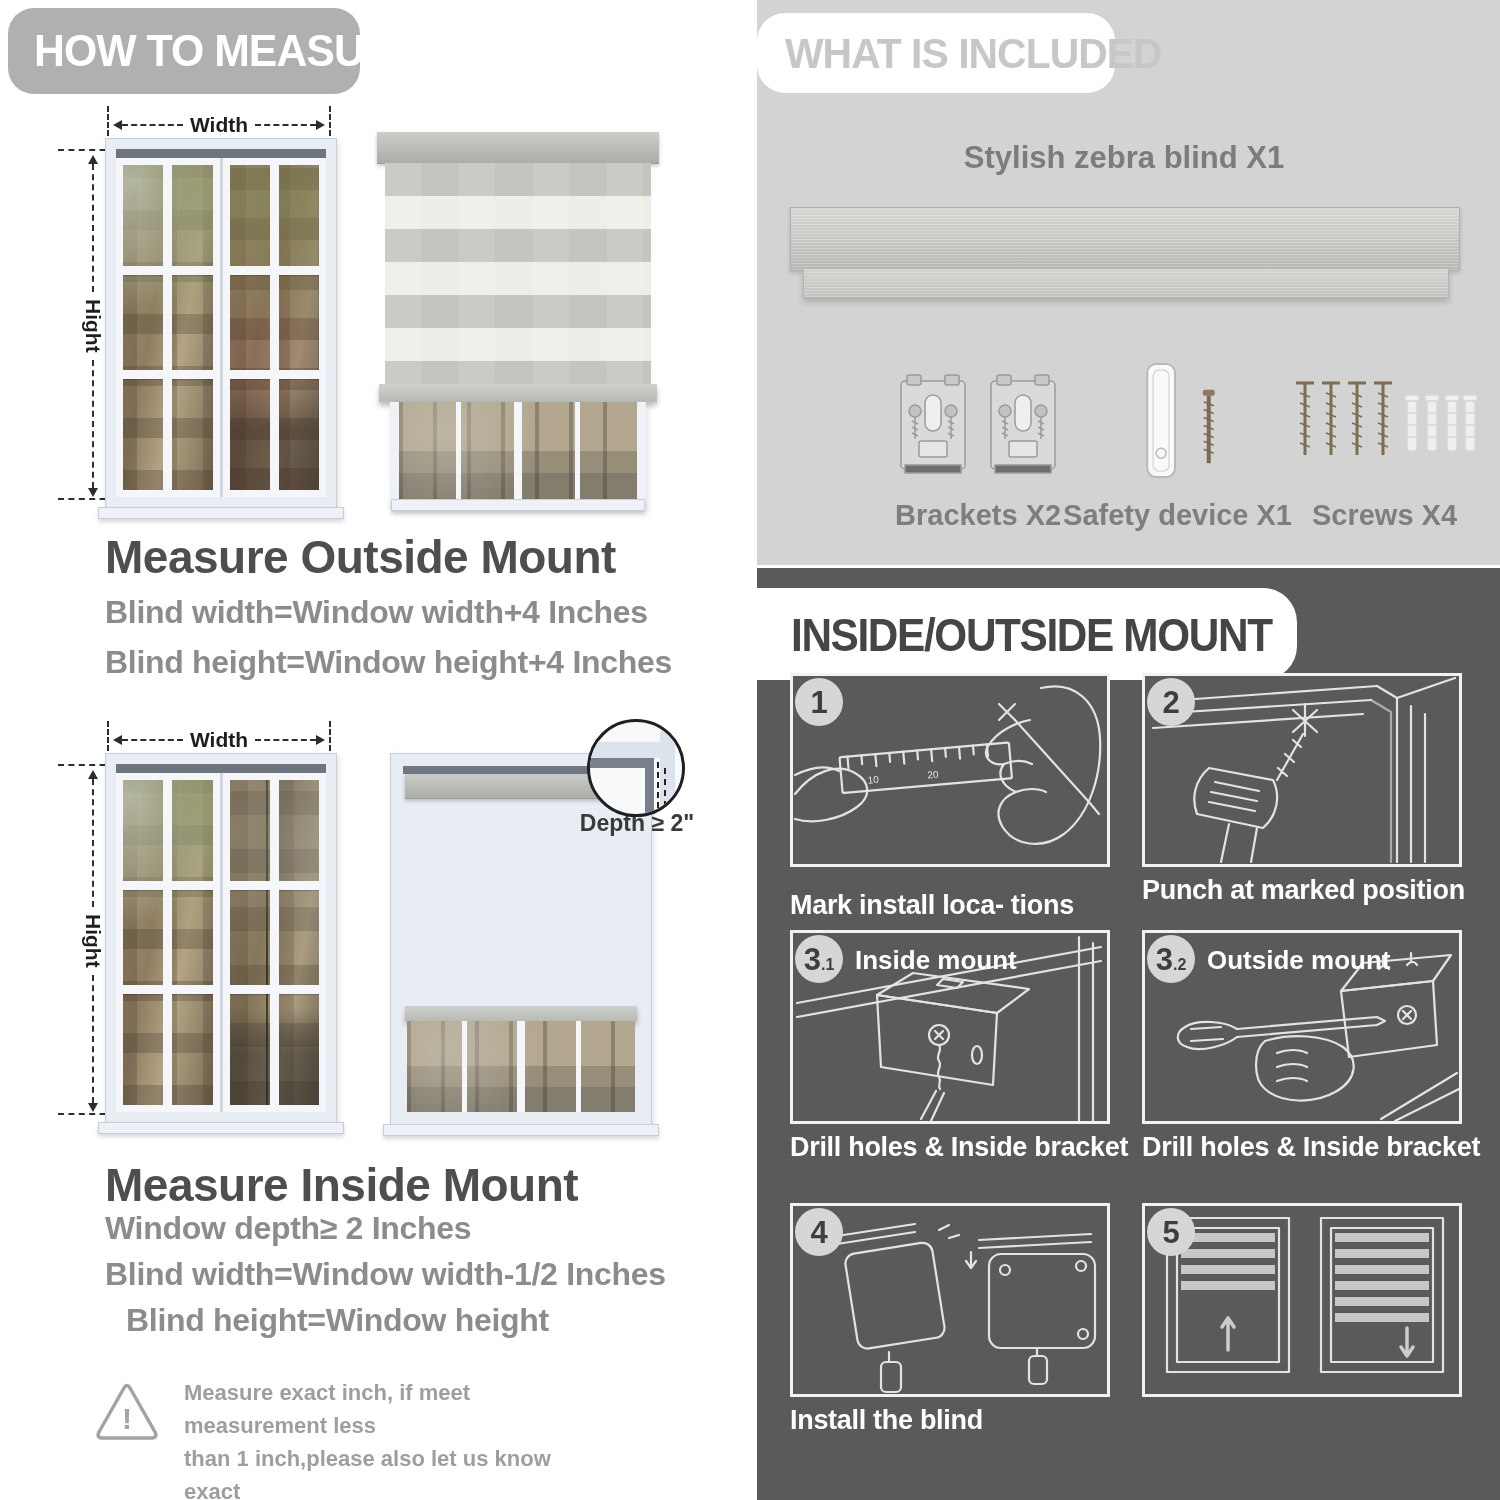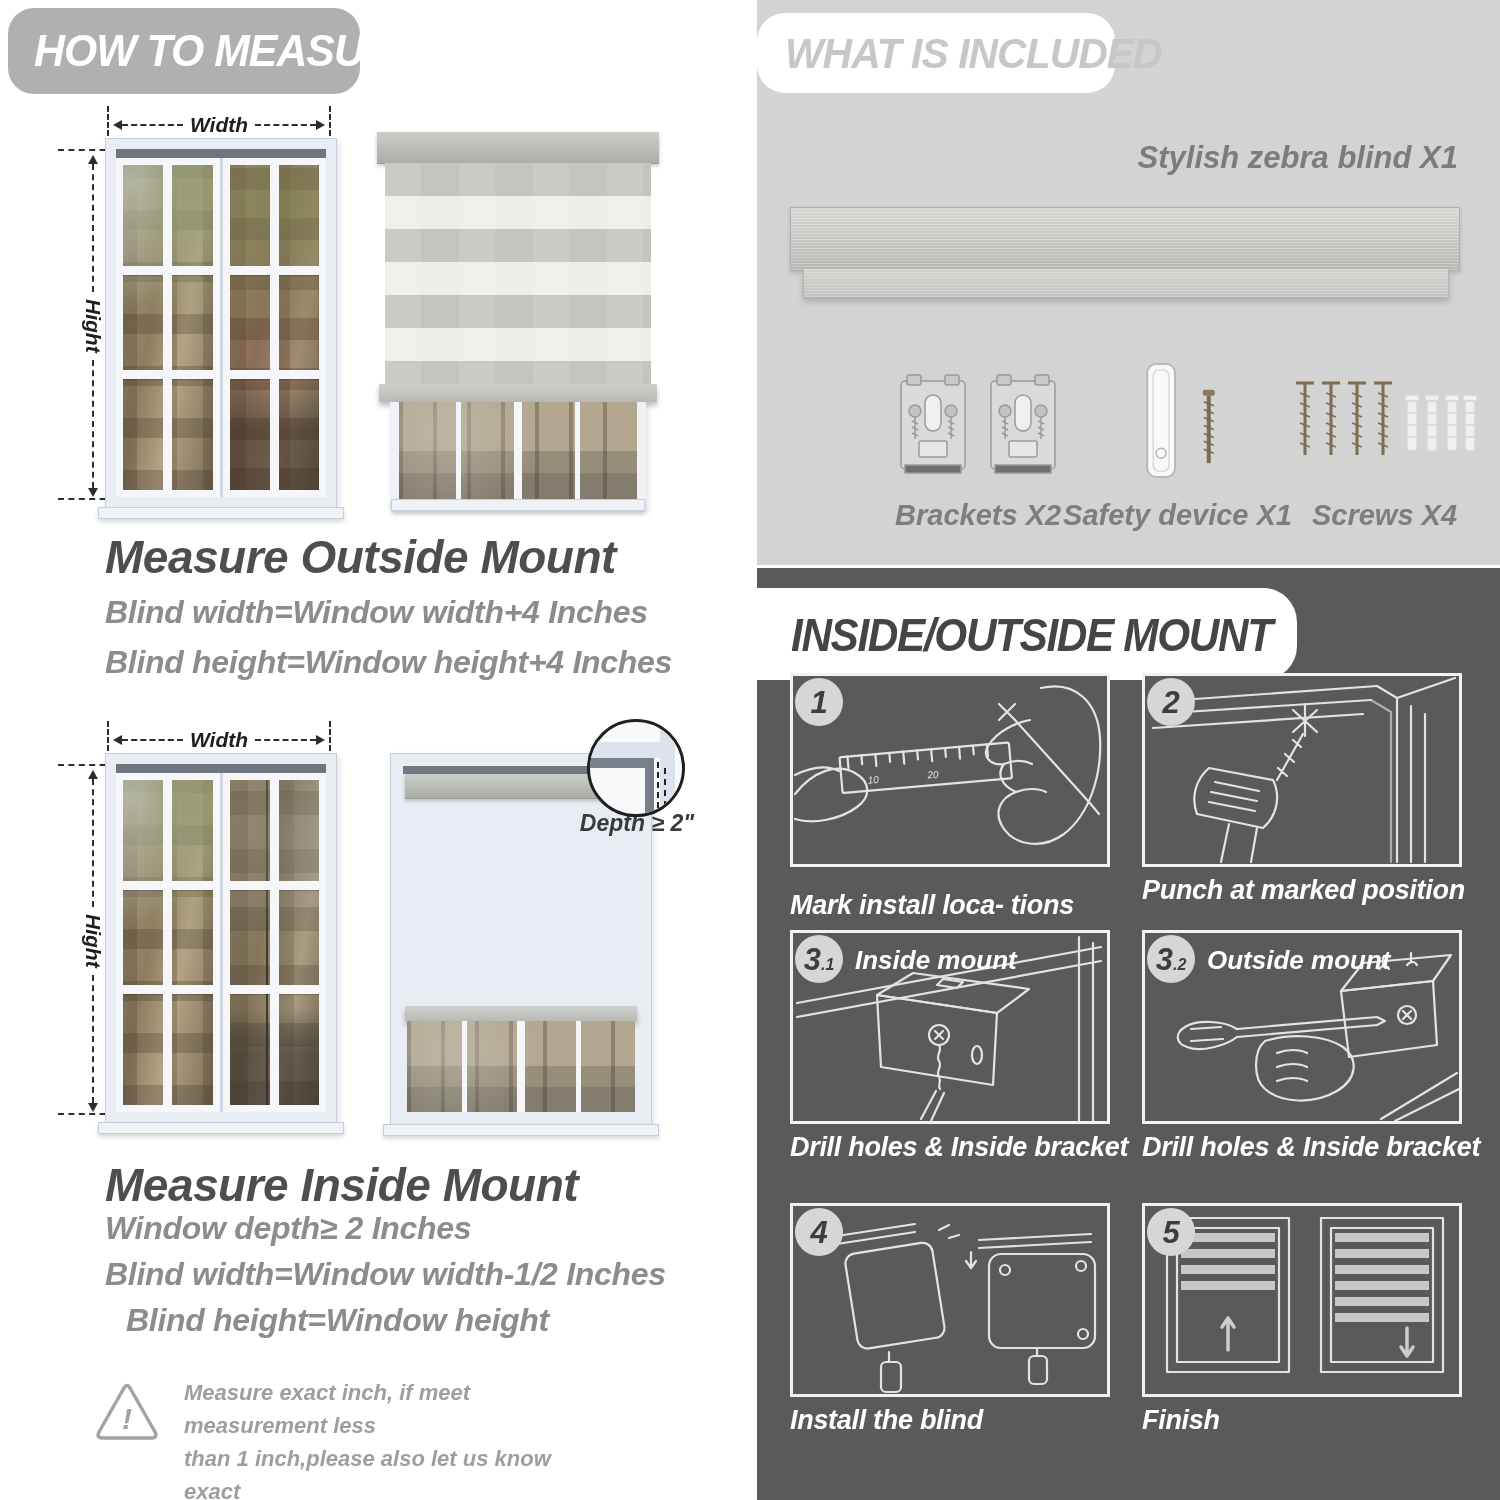--- a/index.html
+++ b/index.html
@@ -1,17 +1,17 @@
 <!DOCTYPE html>
 <html><head>
 <meta charset="utf-8">
 <style>
   html,body{margin:0;padding:0;background:#ffffff;}
   .stage{position:relative;width:1500px;height:1500px;background:#ffffff;overflow:hidden;
-         font-family:"Liberation Sans",sans-serif;font-style:italic;}
+         font-family:"Liberation Sans",sans-serif;}
   .abs{position:absolute;}
 
   
   .banner-how{left:8px;top:8px;width:352px;height:86px;background:#b0b0b0;border-radius:26px;
               display:flex;align-items:center;padding-left:26px;box-sizing:border-box;}
   .banner-how span{color:#ffffff;font-weight:bold;font-size:45px;letter-spacing:-1px;
               transform:scaleX(.95);transform-origin:left center;white-space:nowrap;}
 
   .panel-light{left:757px;top:0;width:743px;height:565px;background:#d3d3d3;}
   .banner-included{position:absolute;left:0;top:13px;width:358px;height:80px;background:#ffffff;
@@ -109,21 +109,21 @@
   .mag .m3{position:absolute;left:60%;top:39%;width:10%;height:65%;background:#78808c;}
   .mag .m4{position:absolute;left:76%;top:10%;width:16%;height:95%;background:#dde3ec;}
   .mag .m5{position:absolute;left:73%;top:44%;height:60%;border-left:2px dashed #222222;}
   .mag .m6{position:absolute;left:80%;top:50%;height:54%;border-left:2px dashed #222222;}
 
   
   .inc-row{position:absolute;left:30px;top:360px;width:690px;height:172px;display:flex;justify-content:flex-end;}
   .inc-item{display:flex;flex-direction:column;align-items:center;justify-content:flex-end;}
   .inc-label{font-weight:bold;font-size:29px;color:#7e7e80;margin-top:12px;white-space:nowrap;}
 
-  .product-label{position:absolute;left:33px;top:140px;width:668px;text-align:right;
+  .product-label{position:absolute;left:33px;top:140px;width:668px;text-align:center;
                  font-weight:bold;font-size:31px;color:#7c7c7e;}
 
   
   .step-box{position:absolute;width:320px;height:194px;border:3px solid #f2f2f2;background:#5a5a5a;box-sizing:border-box;}
   .step-caption{position:absolute;width:335px;color:#ffffff;font-weight:bold;font-size:27px;letter-spacing:-.3px;white-space:nowrap;}
   .badge{position:absolute;top:2px;left:2px;width:48px;height:48px;border-radius:50%;background:#d6d6d6;
          display:flex;align-items:center;justify-content:center;z-index:2;}
   .badge .bnum{font-weight:bold;font-size:31px;color:#3e3e3e;line-height:1;}
   .badge .bsub{font-weight:bold;font-size:16px;color:#3e3e3e;margin-top:12px;line-height:1;}
   .step-title{position:absolute;left:62px;top:12px;color:#ffffff;font-weight:bold;font-size:26px;z-index:2;white-space:nowrap;}
@@ -505,16 +505,15 @@
               <rect x="190" y="43" width="94" height="9"></rect>
             <rect x="190" y="59" width="94" height="9"></rect>
               <rect x="190" y="75" width="94" height="9"></rect>
             <rect x="190" y="91" width="94" height="9"></rect>
               <rect x="190" y="107" width="94" height="9"></rect>
           </g>
           <path d="M262,122 v28 M262,150 l-6,-9 M262,150 l6,-9" stroke="#cdcdcd" stroke-width="3.5" stroke-linecap="round"></path>
         </g>
       </svg>
     </div>
-    <div class="step-caption" style="left:385px;top:837px;">Finish</div>
   </div>
 
 </div>
 
 </body></html>

